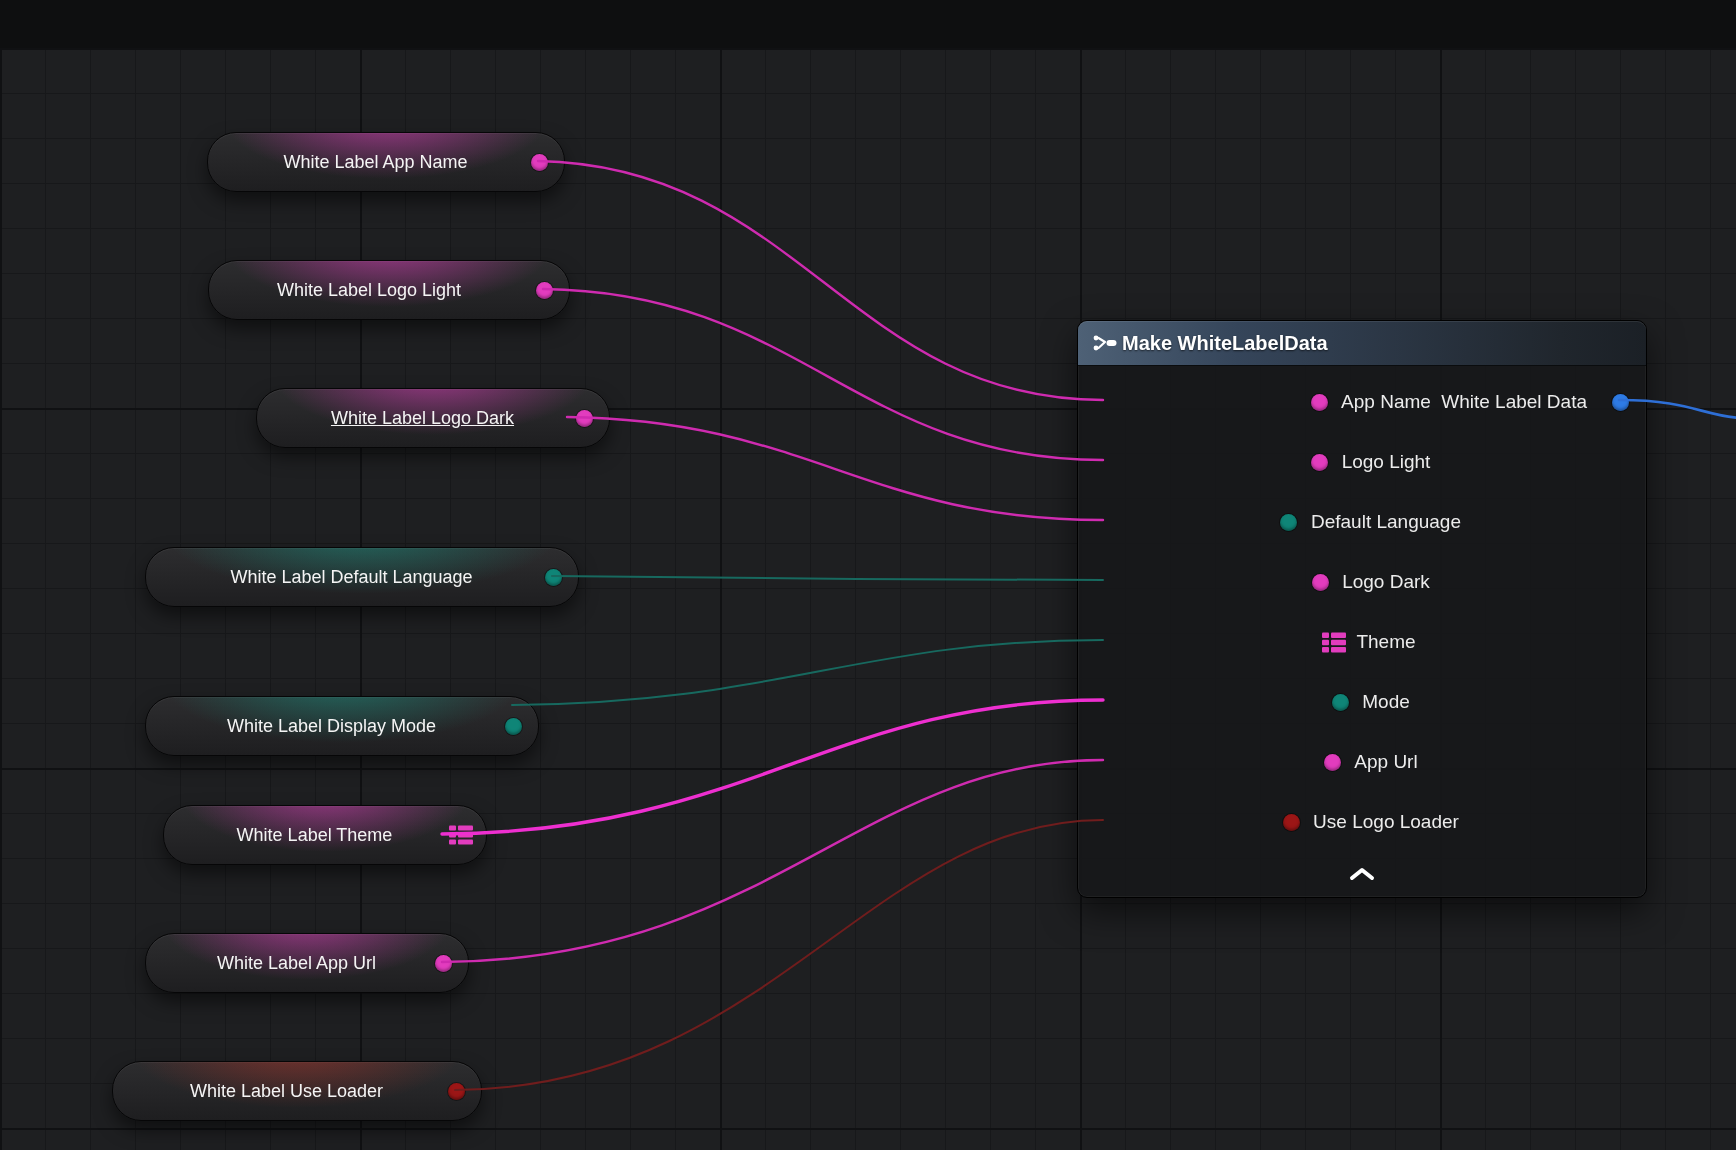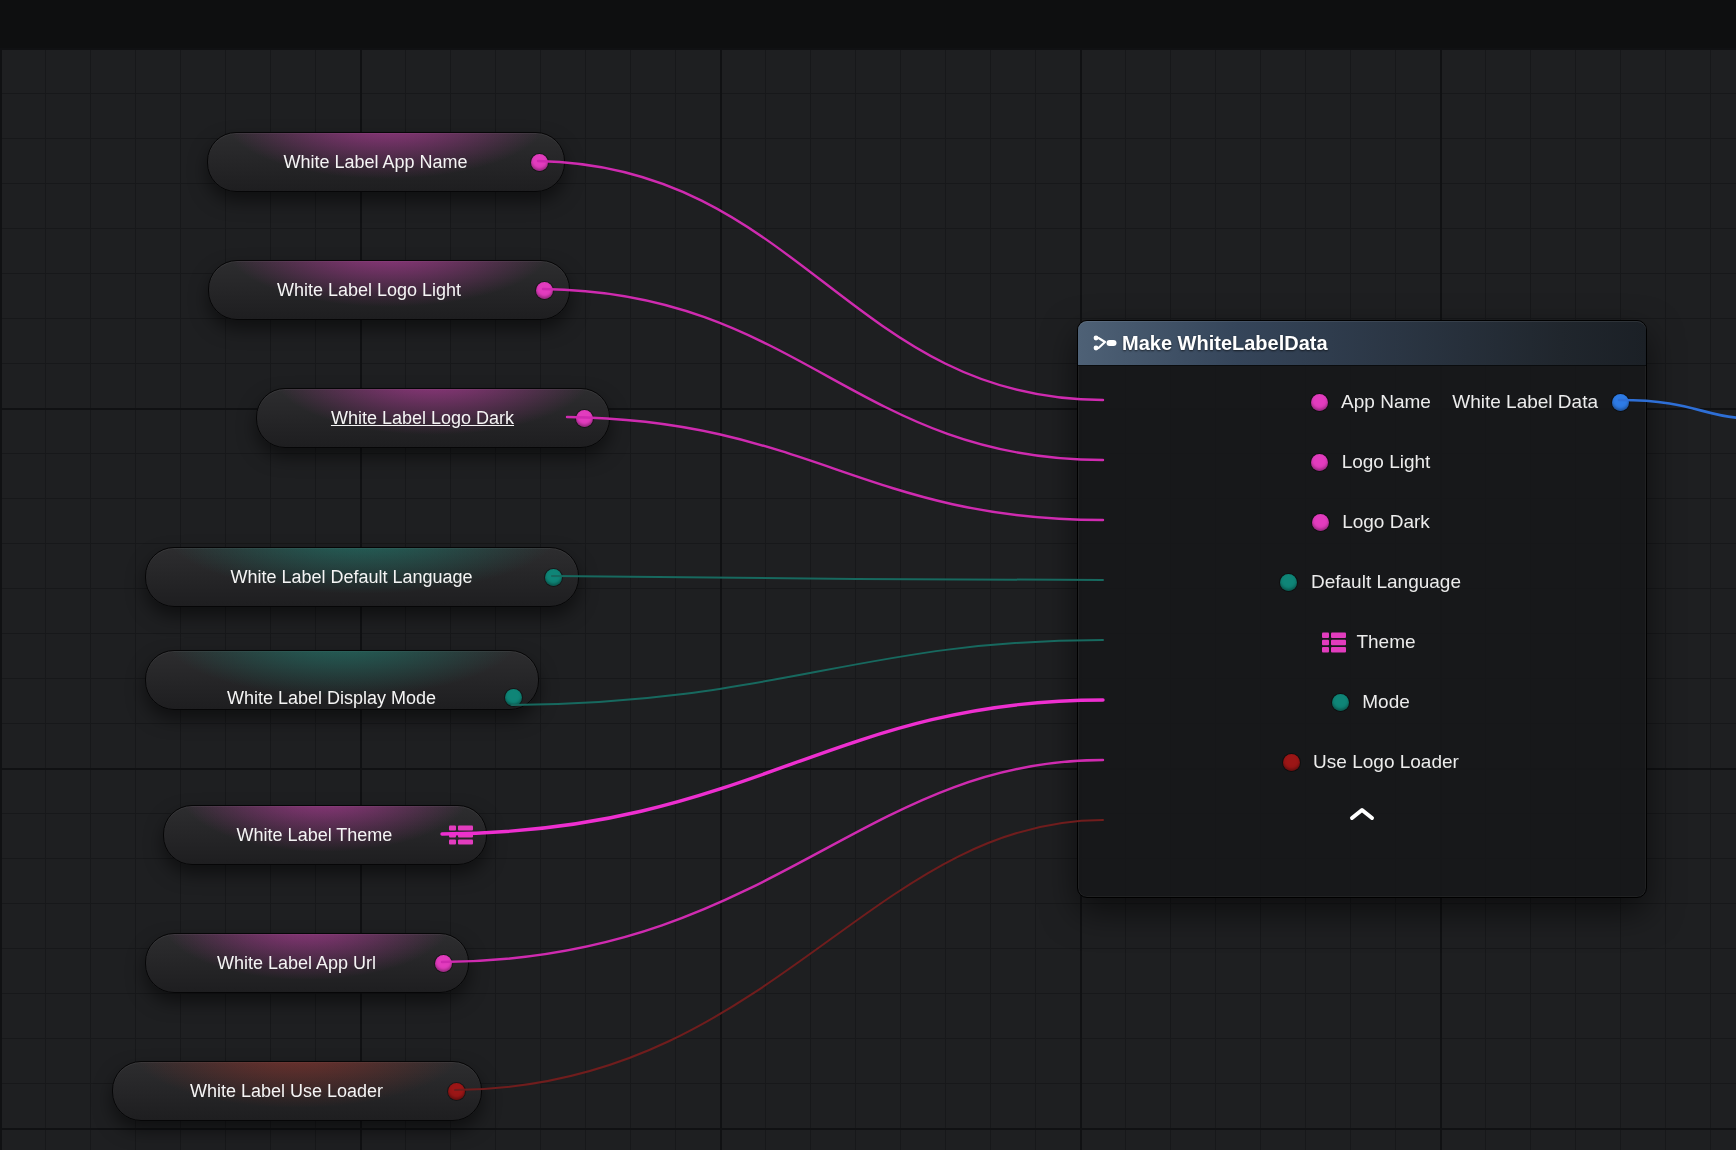--- a/index.html
+++ b/index.html
@@ -56,21 +56,21 @@
     height:44px;border-radius:9px 9px 0 0;
     background:linear-gradient(90deg,#4e6176 0%, #35455a 28%, #20262d 85%, #1b2026 100%);
     border-bottom:1px solid #0a0c0e;
     display:flex;align-items:center;gap:4px;padding:0 14px;
     box-shadow:inset 0 1px 0 rgba(255,255,255,.08);
   }
   .mn-title{color:#fff;font-size:20px;font-weight:700;text-shadow:0 1px 2px rgba(0,0,0,.6);white-space:nowrap;}
   .mn-body{position:relative;padding-top:6px;}
   .pin-row{height:60px;display:flex;align-items:center;gap:10px;padding-left:14px;justify-content:center;}
   .pin-row .plabel{color:#ececec;font-size:19px;white-space:nowrap;}
-  .output-row{position:absolute;top:6px;right:14px;height:60px;display:flex;align-items:center;gap:10px;}
+  .output-row{position:absolute;top:6px;right:14px;height:60px;display:flex;align-items:center;gap:21px;}
   .output-row .plabel{color:#ececec;font-size:19px;white-space:nowrap;}
   .chevron{height:44px;display:flex;align-items:center;justify-content:center;}
   .chevron svg{display:block;}
 
   
   .wires{position:absolute;left:0;top:0;width:1736px;height:1150px;z-index:5;pointer-events:none;}
   .wires path{fill:none;stroke-linecap:round;pointer-events:stroke;}
   .wire-string{stroke:var(--wire-string);stroke-width:2.4;}
   .wire-theme{stroke:var(--wire-theme);stroke-width:3.4;}
   .wire-enum{stroke:var(--wire-enum);stroke-width:2;}
@@ -103,21 +103,21 @@
       </span>
   </div>
 
   <div class="getter t-enum" style="left:145px;top:499px;width:432px;">
     <span class="glabel">White Label Default Language</span>
     <span class="pinslot">
         <span class="pin-circ pc-enum"></span>
       </span>
   </div>
 
-  <div class="getter t-enum" style="left:145px;top:602px;width:392px;align-items:flex-end;">
+  <div class="getter t-enum" style="left:145px;top:648px;width:392px;">
     <span class="glabel">White Label Display Mode</span>
     <span class="pinslot">
         <span class="pin-circ pc-enum"></span>
       </span>
   </div>
 
   <div class="getter t-string" style="left:163px;top:757px;width:322px;">
     <span class="glabel">White Label Theme</span>
     <span class="pinslot">
       <svg class="struct-icon" width="24" height="20" viewBox="0 0 24 20">
@@ -164,48 +164,54 @@
         <span class="plabel">App Name</span>
       </div>
       <div class="pin-row">
         <span class="pinslot" style="margin:0;">
             <span class="pin-circ pc-string"></span>
           </span>
         <span class="plabel">Logo Light</span>
       </div>
       <div class="pin-row">
         <span class="pinslot" style="margin:0;">
+            <span class="pin-circ pc-enum"></span>
+          </span>
+        <span class="plabel">Default Language</span>
+      </div>
+      <div class="pin-row">
+        <span class="pinslot" style="margin:0;">
             <span class="pin-circ pc-string"></span>
           </span>
         <span class="plabel">Logo Dark</span>
-      </div>
-      <div class="pin-row">
-        <span class="pinslot" style="margin:0;">
-            <span class="pin-circ pc-enum"></span>
-          </span>
-        <span class="plabel">Default Language</span>
       </div>
       <div class="pin-row">
         <span class="pinslot" style="margin:0;">
           <svg class="struct-icon" width="24" height="21" viewBox="0 0 24 21">
             <rect x="0" y="0.5" width="7" height="5.4" rx="1"></rect>
               <rect x="9" y="0.5" width="15" height="5.4" rx="1"></rect>
             <rect x="0" y="7.8" width="7" height="5.4" rx="1"></rect>
               <rect x="9" y="7.8" width="15" height="5.4" rx="1"></rect>
             <rect x="0" y="15.1" width="7" height="5.4" rx="1"></rect>
               <rect x="9" y="15.1" width="15" height="5.4" rx="1"></rect>
           </svg>
         </span>
         <span class="plabel">Theme</span>
       </div>
       <div class="pin-row">
         <span class="pinslot" style="margin:0;">
             <span class="pin-circ pc-enum"></span>
           </span>
         <span class="plabel">Mode</span>
+      </div>
+      <div class="pin-row">
+        <span class="pinslot" style="margin:0;">
+            <span class="pin-circ pc-string"></span>
+          </span>
+        <span class="plabel">App Url</span>
       </div>
       <div class="pin-row">
         <span class="pinslot" style="margin:0;">
             <span class="pin-circ pc-bool"></span>
           </span>
         <span class="plabel">Use Logo Loader</span>
       </div>
 
       <div class="output-row">
         <span class="plabel">White Label Data</span>

